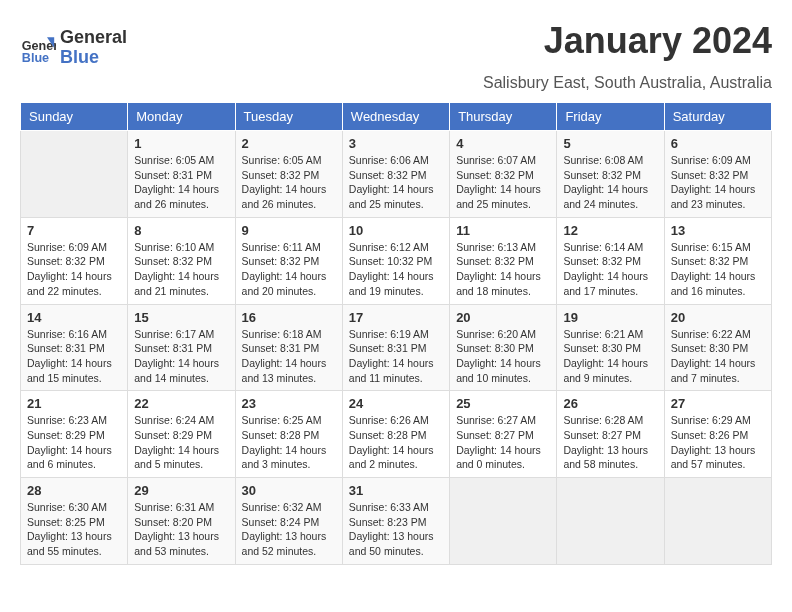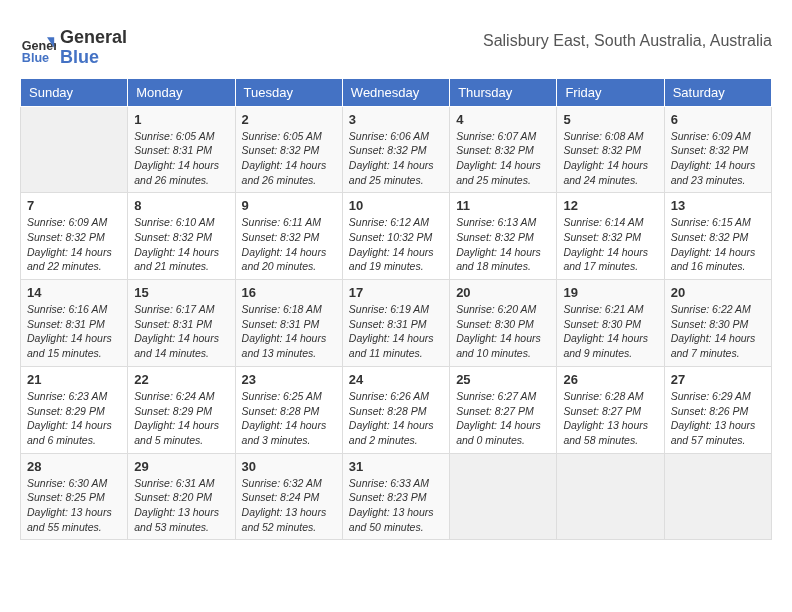--- a/index.html
+++ b/index.html
@@ -80,21 +80,20 @@
       font-weight: bold;
       font-size: 13px;
       color: #333;
       margin-bottom: 2px;
       display: block;
     }
     .day-content {
       font-size: 10.5px;
       color: #333;
       line-height: 1.4;
-      font-style: italic;
     }
     .empty-cell {
       background-color: #f0f0f0 !important;
     }
   </style>
 </head>
 <body>
 
 <div class="header-area">
   <div class="logo">
@@ -102,20 +101,21 @@
       <text x="2" y="22" font-size="14" font-weight="bold" fill="#333">General</text>
       <text x="2" y="36" font-size="14" font-weight="bold" fill="#4472C4">Blue</text>
       <polygon points="30,8 38,8 38,20" fill="#4472C4"></polygon>
     </svg>
     <div class="logo-text">
       <span>General</span>
       <span style="color:#4472C4;">Blue</span>
     </div>
   </div>
   <div class="title-area">
+    <div class="month-title">January 2024</div>
     <div class="subtitle">Salisbury East, South Australia, Australia</div>
   </div>
 </div>
 
 <table>
   <thead>
     <tr>
     <th>Sunday</th>
         <th>Monday</th>
         <th>Tuesday</th>

